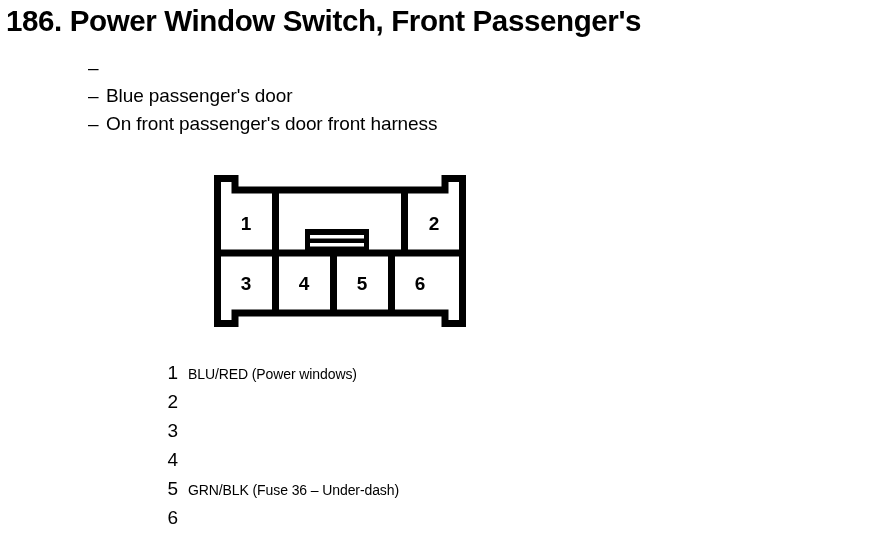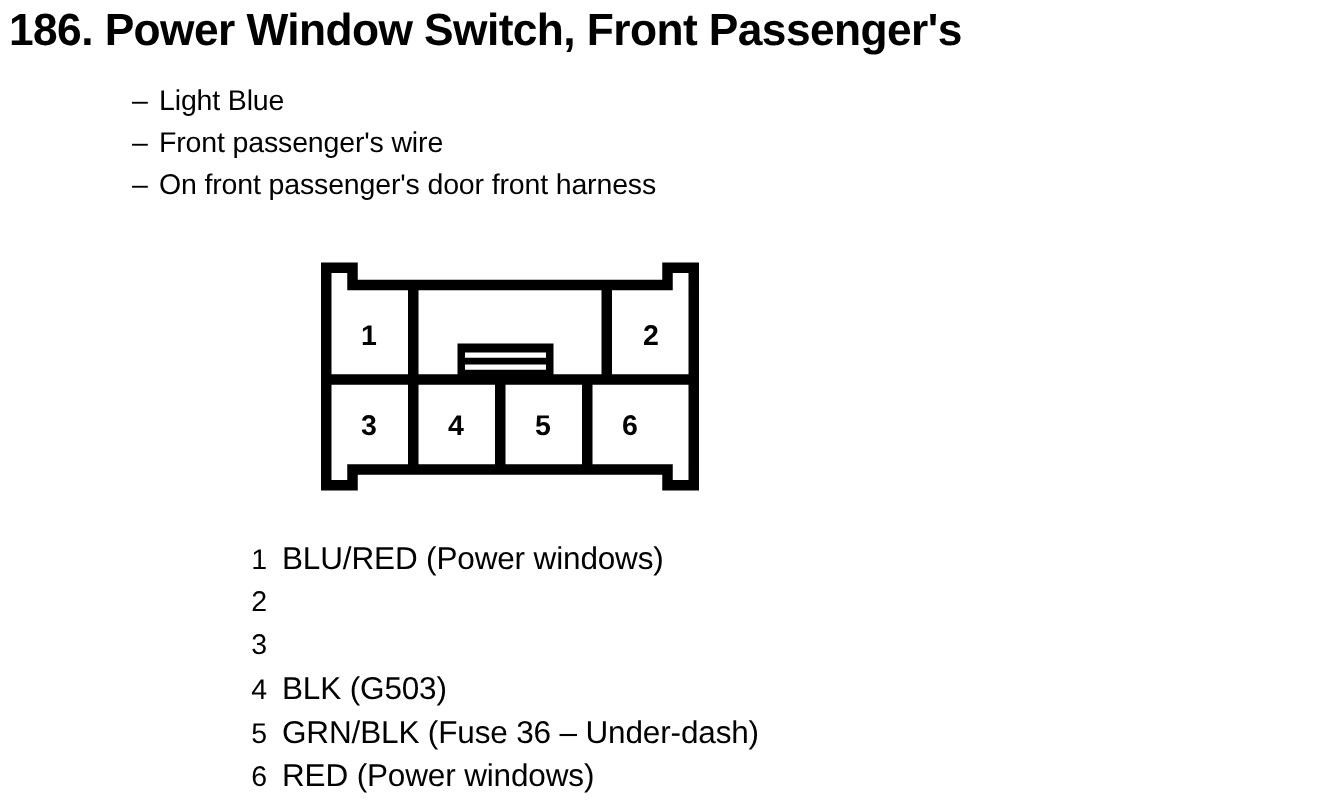--- a/index.html
+++ b/index.html
@@ -92,39 +92,38 @@
     white-space: nowrap;
   }
   .legend-num {
     width: 28px;
     flex: 0 0 28px;
     text-align: right;
     font-size: 19px;
   }
   .legend-desc {
     padding-left: 10px;
-    font-size: 21px;
+    font-size: 14px;
     letter-spacing: -0.1px;
   }
 </style>
 </head>
 <body>
 
 <div id="page-title">186. Power Window Switch, Front Passenger's</div>
 
 <div id="desc-list">
 
   <div class="desc-row">
     <span class="desc-dash">–</span>
-    <span class="desc-text">Light Blue</span>
   </div>
 
   <div class="desc-row">
     <span class="desc-dash">–</span>
-    <span class="desc-text">Front passenger's wire</span>
+    <span class="desc-text">Blue passenger's door</span>
   </div>
 
   <div class="desc-row">
     <span class="desc-dash">–</span>
     <span class="desc-text">On front passenger's door front harness</span>
   </div>
 
 </div>
 
 <div id="connector-figure">
@@ -180,26 +179,24 @@
   <div class="legend-row">
     <span class="legend-num">2</span>
   </div>
 
   <div class="legend-row">
     <span class="legend-num">3</span>
   </div>
 
   <div class="legend-row">
     <span class="legend-num">4</span>
-    <span class="legend-desc">BLK (G503)</span>
   </div>
 
   <div class="legend-row">
     <span class="legend-num">5</span>
     <span class="legend-desc">GRN/BLK (Fuse 36 – Under-dash)</span>
   </div>
 
   <div class="legend-row">
     <span class="legend-num">6</span>
-    <span class="legend-desc">RED (Power windows)</span>
   </div>
 
 </div>
 
 </body></html>

